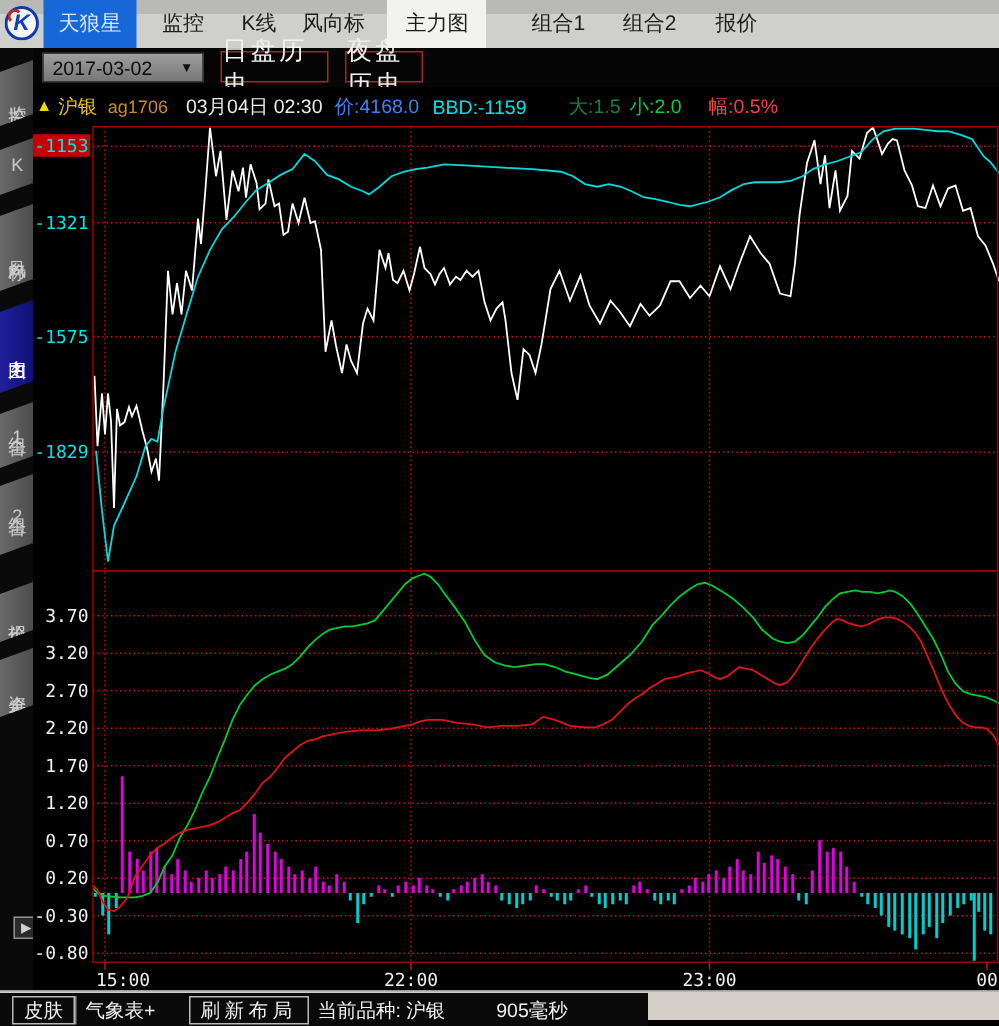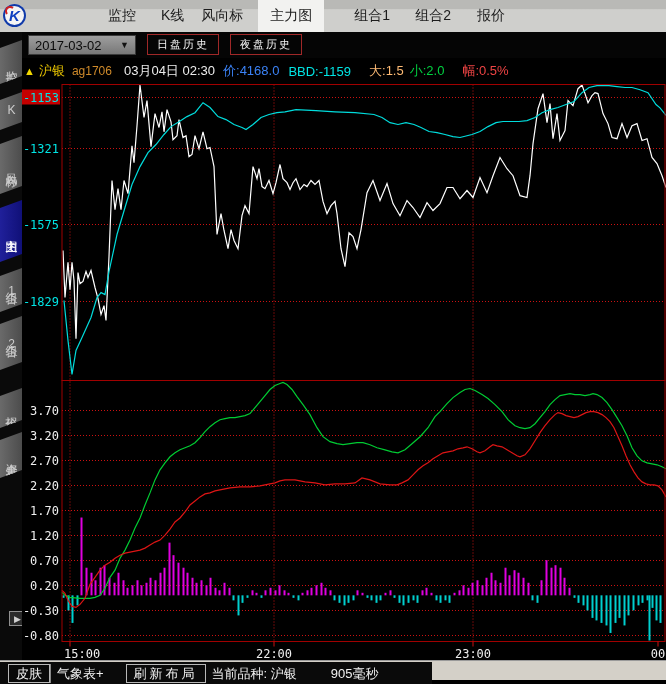--- a/index.html
+++ b/index.html
@@ -20,21 +20,21 @@
   .menu-items{position:absolute;left:91px;top:0;height:32px;display:flex;align-items:stretch;}
   .menu-item{display:flex;align-items:center;padding:0 2px;font-size:14px;color:#1c1c1c;cursor:default;}
   .menu-item.sel{background:#f2f2f0;padding:0 12px;}
   
   .toolbar2{position:absolute;left:0;top:32px;width:666px;height:26px;background:#050505;}
   .datebox{position:absolute;left:28px;top:3px;width:108px;height:20px;
            background:linear-gradient(#9e9e9e,#787878);border:1px solid #3a3a3a;
            color:#0a0a0a;font-size:13px;display:flex;align-items:center;padding:0 6px;box-sizing:border-box;}
   .datebox .arr{margin-left:auto;font-size:9px;color:#111;}
   .histbtn{position:absolute;top:2px;height:21px;background:#050505;border:1px solid #a02828;
-           color:#f2f2f2;font-size:11px;display:flex;align-items:center;justify-content:center;
+           color:#f2f2f2;font-size:17px;display:flex;align-items:center;justify-content:center;
            letter-spacing:2px;box-sizing:border-box;}
   
   .qheader{position:absolute;left:22px;top:58px;width:644px;height:26px;background:#000;
            display:flex;align-items:center;font-size:13px;white-space:nowrap;}
   .qheader span{display:inline-block;}
   
   .sidebar{position:absolute;left:0;top:32px;width:22px;height:628px;background:#0a0a0a;}
   .sidetab{position:absolute;left:0;width:22px;background:linear-gradient(90deg,#6a6a6a,#4c4c4c);
            color:#cccccc;font-size:12px;display:flex;align-items:center;justify-content:center;
            writing-mode:vertical-rl;text-orientation:upright;letter-spacing:1px;cursor:default;
@@ -54,48 +54,49 @@
   .ssep{width:1px;height:19px;background:#888;}
 </style>
 </head>
 <body>
 
 <div class="menubar">
   <div class="logo">
       <i></i>
       <span>K</span>
     </div>
+  <div class="brand">天狼星</div>
   <div class="menu-items">
       <div class="menu-item" style="margin-left: 15px;">监控</div>
       <div class="menu-item" style="margin-left: 21px;">K线</div>
       <div class="menu-item" style="margin-left: 13px;">风向标</div>
       <div class="menu-item sel" style="margin-left: 13px;">主力图</div>
       <div class="menu-item" style="margin-left: 28px;">组合1</div>
       <div class="menu-item" style="margin-left: 21px;">组合2</div>
       <div class="menu-item" style="margin-left: 22px;">报价</div>
     </div>
 </div>
 
 <div class="toolbar2">
   <div class="datebox">
     <span>2017-03-02</span>
     <span class="arr">▼</span>
   </div>
   <div class="histbtn" style="left:147px;width:72px;">日盘历史</div>
-  <div class="histbtn" style="left:230px;width:72px;">夜盘历史</div>
+  <div class="histbtn" style="left:230px;width:52px;">夜盘历史</div>
 </div>
 
 <div class="qheader">
   <span style="color:#f2d800;margin-left:2px;font-size:11px;">▲</span>
   <span style="color:#e8c400;margin-left:4px;">沪银</span>
   <span style="color:#cf8a2a;margin-left:7px;font-size:12px;">ag1706</span>
   <span style="color:#ececec;margin-left:12px;">03月04日 02:30</span>
   <span style="color:#3b82f6;margin-left:8px;">价:4168.0</span>
   <span style="color:#00e5e5;margin-left:9px;">BBD:-1159</span>
-  <span style="color:#fdba74;margin-left:18px;">大:1.5</span>
+  <span style="color:#15803d;margin-left:28px;">大:1.5</span>
   <span style="color:#00d040;margin-left:6px;">小:2.0</span>
   <span style="color:#ef4444;margin-left:18px;">幅:0.5%</span>
 </div>
 
 <div class="sidebar">
     <div class="sidetab" style="top: 8px; height: 44px;">监控</div>
     <div class="sidetab" style="top: 60px; height: 38px;">K线</div>
     <div class="sidetab" style="top: 104px; height: 58px;">风向标</div>
     <div class="sidetab sel" style="top: 168px; height: 62px;">主力图</div>
     <div class="sidetab" style="top: 236px; height: 44px;">组合1</div>

